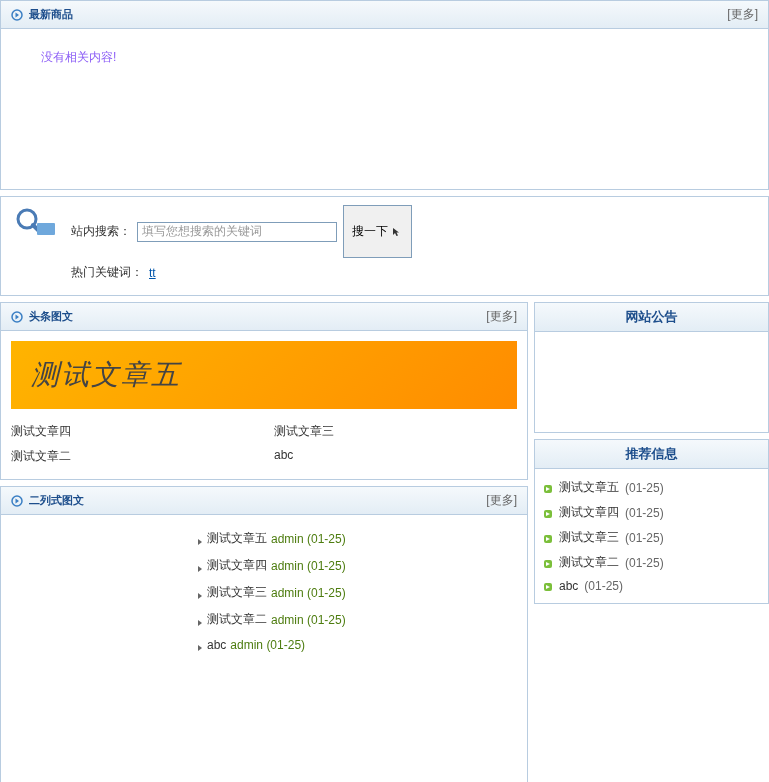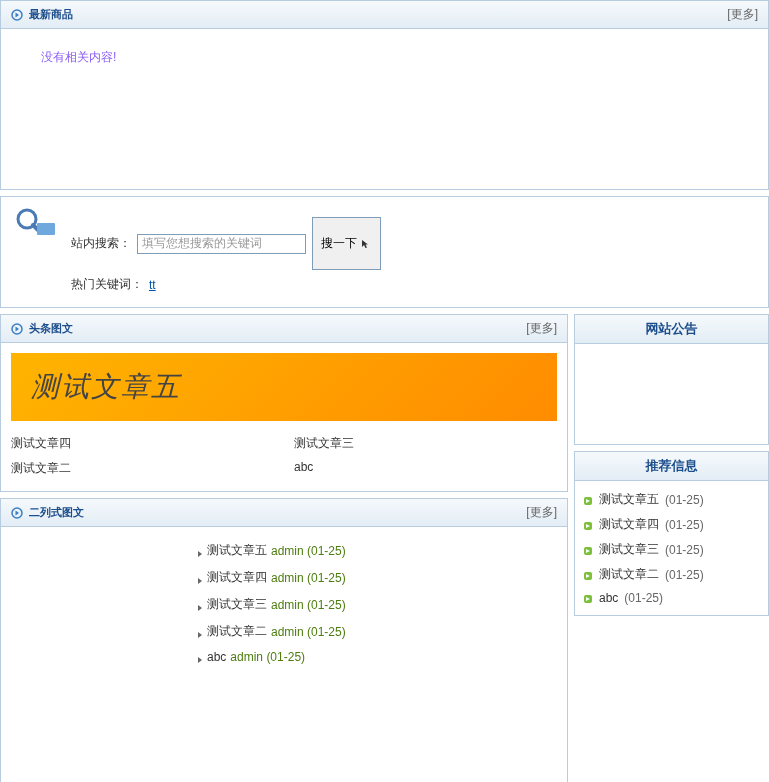--- a/index.html
+++ b/index.html
@@ -9,29 +9,29 @@
 .panel-header-left { display: flex; align-items: center; gap: 6px; }
 .arrow-icon { width: 12px; height: 12px; display: inline-block; }
 .arrow-icon svg { width: 12px; height: 12px; }
 .panel-title { color: #1d4e8c; font-weight: bold; font-size: 11px; }
 .panel-title-center { color: #1d4e8c; font-weight: bold; font-size: 13px; text-align: center; flex: 1; }
 .more-link { color: #666; cursor: pointer; }
 .panel-body { padding: 10px; }
 .empty-msg { padding: 20px 40px; color: #8b5cf6; min-height: 160px; }
 .search-box { border: 1px solid #b8cce0; padding: 8px 10px; margin-bottom: 6px; display: flex; align-items: flex-start; gap: 12px; }
 .search-icon { width: 48px; height: 32px; }
-.search-content { flex: 1; margin-top: 12px; }
+.search-content { flex: 1; }
 .search-row { margin-bottom: 6px; display: flex; align-items: center; gap: 6px; }
 .search-label { color: #333; }
-.search-input { border: 1px solid #7f9db9; padding: 2px 4px; width: 169px; font-size: 12px; color: #999; }
+.search-input { border: 1px solid #7f9db9; padding: 2px 4px; width: 200px; font-size: 12px; color: #999; }
 .search-btn { border: 1px solid #7f9db9; background: #f0f0f0; padding: 17px 8px; font-size: 12px; cursor: pointer; display: inline-flex; align-items: center; gap: 3px; }
 .hot-link { color: #0055aa; text-decoration: underline; cursor: pointer; }
 .two-col { display: flex; gap: 6px; align-items: flex-start; }
 .left-col { flex: 1; min-width: 0; }
-.right-col { width: 195px; }
+.right-col { width: 235px; }
 .banner { background: linear-gradient(135deg, #ffb400, #ff8c00); padding: 15px 20px; margin-bottom: 10px; }
 .banner-title { font-size: 28px; color: #444; font-style: italic; font-family: "SimHei", sans-serif; letter-spacing: 2px; }
 .link-grid { display: grid; grid-template-columns: 1fr 1fr; gap: 8px 20px; padding: 4px 0; }
 .link-grid a { color: #333; text-decoration: none; cursor: pointer; }
 .list-row { display: flex; }
 .list-thumb { width: 180px; }
 .list-items { flex: 1; padding-left: 4px; }
 .list-item { padding: 5px 2px; display: flex; align-items: center; gap: 4px; }
 .tri { width: 6px; height: 8px; }
 .tri svg { width: 6px; height: 8px; }

